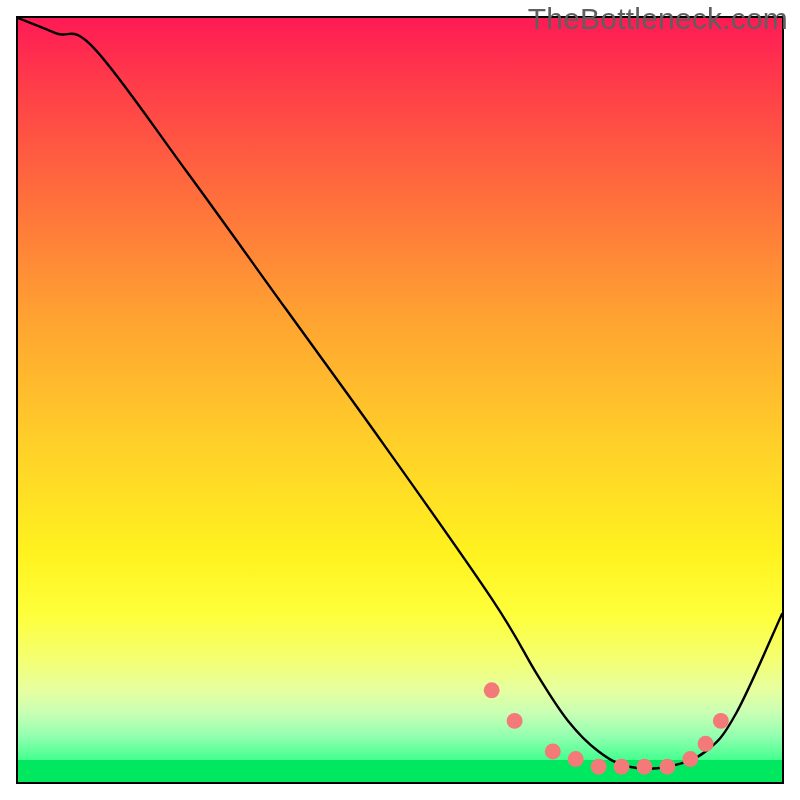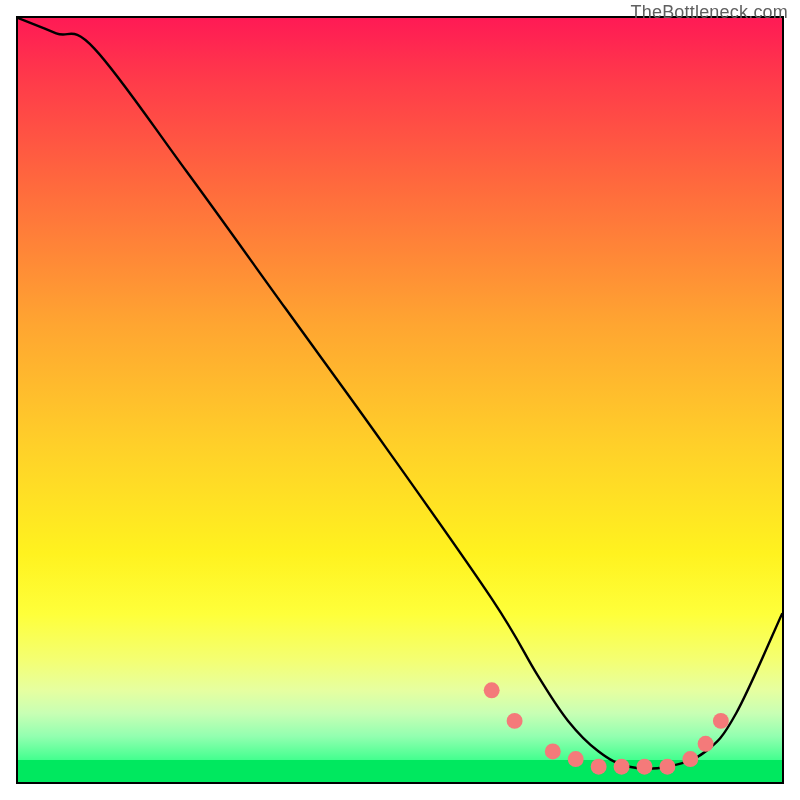--- a/index.html
+++ b/index.html
@@ -3,21 +3,21 @@
 <meta charset="utf-8">
 <style>
   * { margin: 0; padding: 0; box-sizing: border-box; }
   html, body { width: 800px; height: 800px; overflow: hidden; background: #fff; }
   .wrap { position: relative; width: 800px; height: 800px; }
   .watermark {
     position: absolute;
     top: 2px;
     right: 12px;
     font-family: Arial, Helvetica, sans-serif;
-    font-size: 18px;
+    font-size: 30px;
     color: #5f5f5f;
     letter-spacing: 0.2px;
     z-index: 20;
   }
   .plot {
     position: absolute;
     left: 16px; top: 16px;
     width: 768px; height: 768px;
     border: 2px solid #000;
     overflow: hidden;

